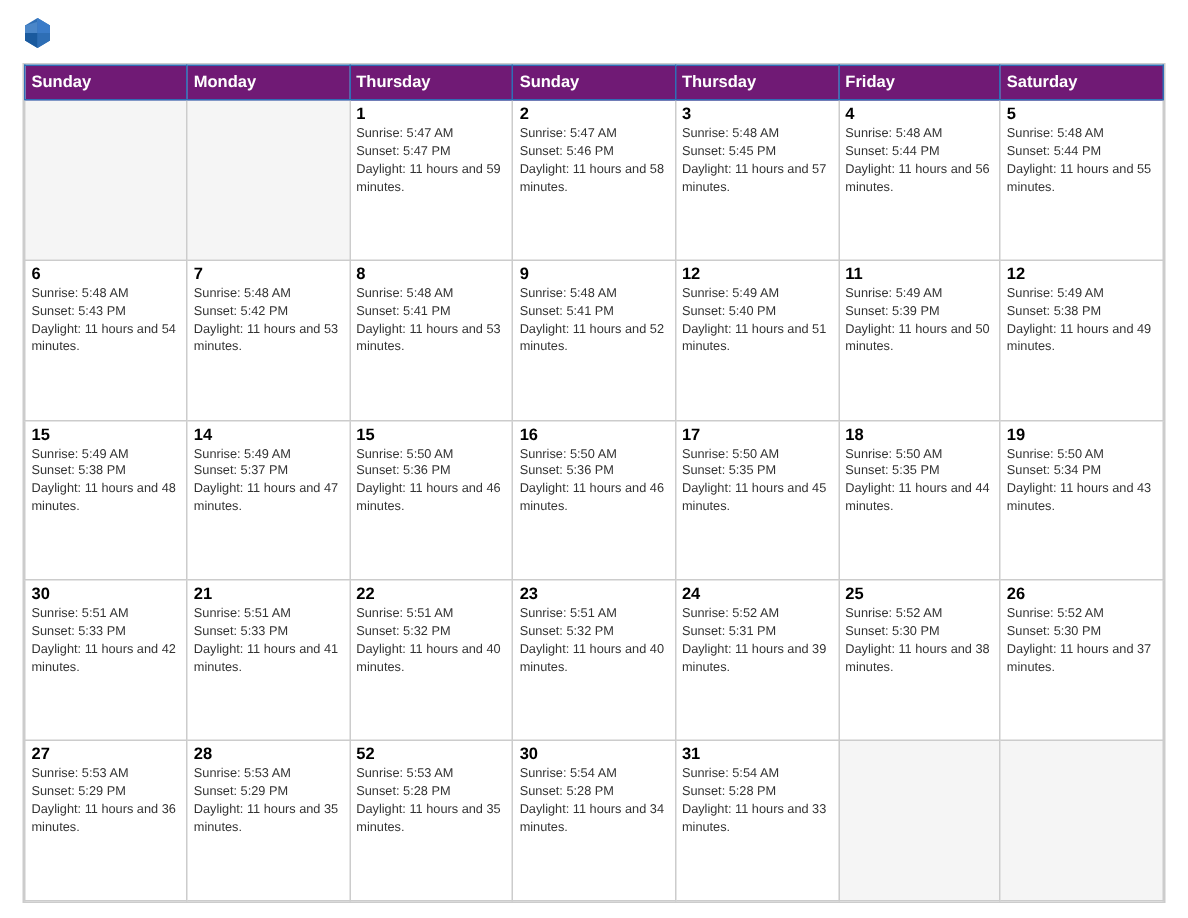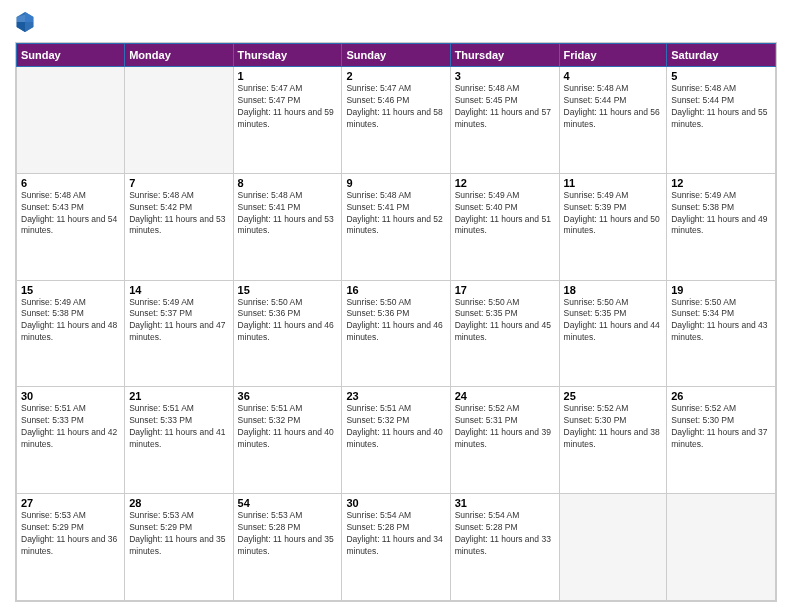--- a/index.html
+++ b/index.html
@@ -265,21 +265,21 @@
 Sunset: 5:33 PM
 Daylight: 11 hours and 42 minutes.</div>
             </td>
             <td>
               <span class="day-num">21</span>
               <div class="day-info" style="white-space: pre-line;">Sunrise: 5:51 AM
 Sunset: 5:33 PM
 Daylight: 11 hours and 41 minutes.</div>
             </td>
             <td>
-              <span class="day-num">36</span>
+              <span class="day-num">22</span>
               <div class="day-info" style="white-space: pre-line;">Sunrise: 5:51 AM
 Sunset: 5:32 PM
 Daylight: 11 hours and 40 minutes.</div>
             </td>
             <td>
               <span class="day-num">23</span>
               <div class="day-info" style="white-space: pre-line;">Sunrise: 5:51 AM
 Sunset: 5:32 PM
 Daylight: 11 hours and 40 minutes.</div>
             </td>
@@ -309,21 +309,21 @@
 Sunset: 5:29 PM
 Daylight: 11 hours and 36 minutes.</div>
             </td>
             <td>
               <span class="day-num">28</span>
               <div class="day-info" style="white-space: pre-line;">Sunrise: 5:53 AM
 Sunset: 5:29 PM
 Daylight: 11 hours and 35 minutes.</div>
             </td>
             <td>
-              <span class="day-num">54</span>
+              <span class="day-num">52</span>
               <div class="day-info" style="white-space: pre-line;">Sunrise: 5:53 AM
 Sunset: 5:28 PM
 Daylight: 11 hours and 35 minutes.</div>
             </td>
             <td>
               <span class="day-num">30</span>
               <div class="day-info" style="white-space: pre-line;">Sunrise: 5:54 AM
 Sunset: 5:28 PM
 Daylight: 11 hours and 34 minutes.</div>
             </td>

